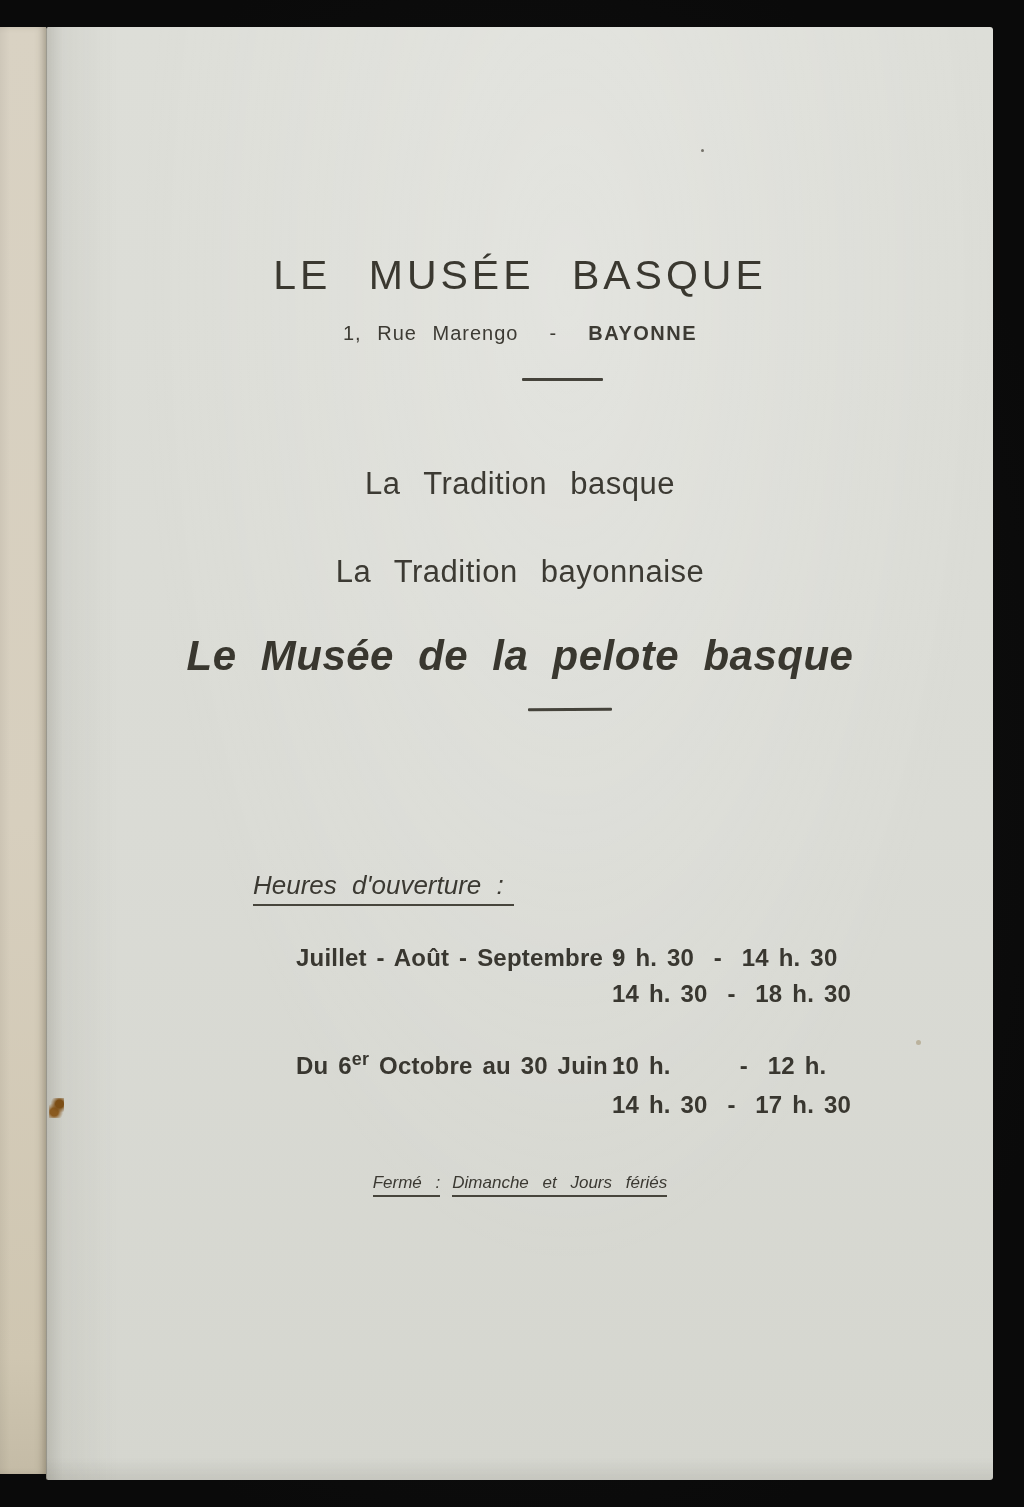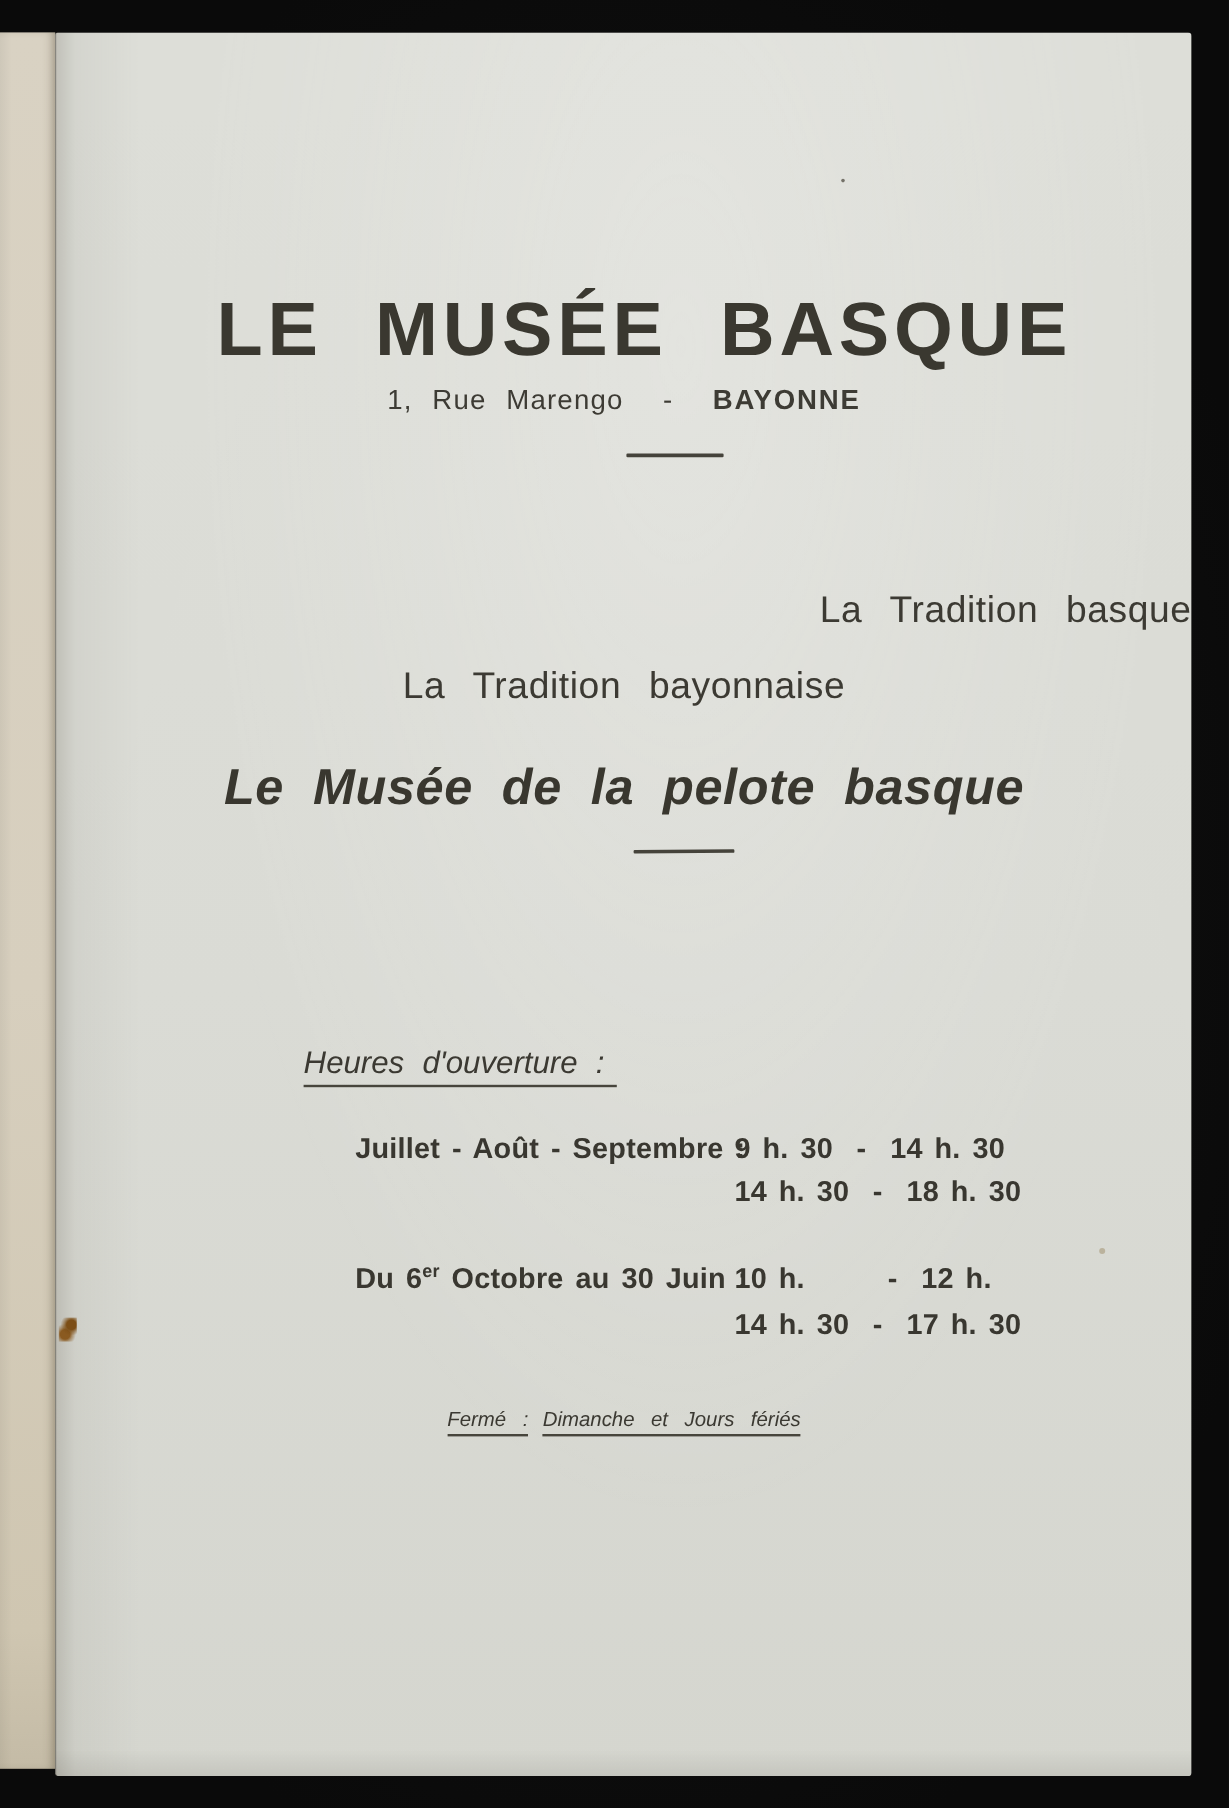--- a/index.html
+++ b/index.html
@@ -31,38 +31,38 @@
       linear-gradient(0deg, rgba(60,55,45,0.10) 0, rgba(60,55,45,0) 22px),
       linear-gradient(180deg, #dddeD8 0%, #dadbd5 55%, #d5d6cf 100%);
     border-left: 1px solid rgba(90,84,70,0.5);
     border-radius: 2px 3px 3px 2px;
     color: #3b3933;
   }
   .txt { position: absolute; white-space: pre; }
   .centered { left: 0; width: 946px; text-align: center; white-space: pre; }
 
   .main-title {
-    top: 218px; font-size: 63px; line-height: 60px;
+    top: 218px; font-size: 41px; line-height: 60px;
     letter-spacing: 4px; word-spacing: 22px;
-    color: #3a3830; font-weight: 700; padding-left: 17px;
+    color: #3a3830; font-weight: 400;
   }
   .address {
-    top: 291px; font-size: 23px; line-height: 30px;
+    top: 291px; font-size: 20px; line-height: 30px;
     letter-spacing: 1px; word-spacing: 9px; color: #3d3b34;
   }
   .address .city { font-weight: bold; letter-spacing: 1.5px; }
   .rule { position: absolute; height: 3px; background: #45433b; border-radius: 1px; }
   .rule-top { left: 475px; top: 351px; width: 81px; }
   .rule-mid { left: 481px; top: 681px; width: 84px; transform: rotate(-0.4deg); }
 
   .tradition {
     font-size: 31px; line-height: 34px; letter-spacing: 0.5px;
     word-spacing: 14px; color: #3c3a33;
   }
-  .tradition-1 { top: 464px; text-align: right; }
+  .tradition-1 { top: 440px; }
   .tradition-2 { top: 528px; }
   .pelote {
     top: 610px; font-size: 42px; line-height: 38px;
     font-style: italic; font-weight: bold;
     letter-spacing: 0.5px; word-spacing: 12px; color: #39372f;
   }
 
   .hours-heading {
     left: 206px; top: 843px; font-size: 26px; line-height: 30px;
     font-style: italic; word-spacing: 8px; color: #3b3932;
@@ -72,21 +72,21 @@
   .hrow {
     display: grid; grid-template-columns: 312px auto; column-gap: 4px;
     font-size: 24px; line-height: 27px; font-weight: bold;
     color: #393730; letter-spacing: 0.2px; word-spacing: 3px;
     white-space: pre;
   }
   .hrow .hlabel { text-align: left; }
   .hrow.r2 { margin-top: 9px; }
   .hrow.r3 { margin-top: 45px; }
   .hrow.r4 { margin-top: 12px; }
-  .hlabel sup { font-size: 15px; vertical-align: super; line-height: 0; }
+  .hlabel sup { font-size: 18px; vertical-align: super; line-height: 0; }
 
   .closed-line {
     top: 1141px; font-size: 17px; line-height: 30px;
     font-style: italic; word-spacing: 9px; color: #3b3932;
   }
   .closed-line .u {
     border-bottom: 2px solid #47453c; padding-bottom: 3px;
   }
   .closed-line .gap { display: inline-block; width: 12px; }
 

